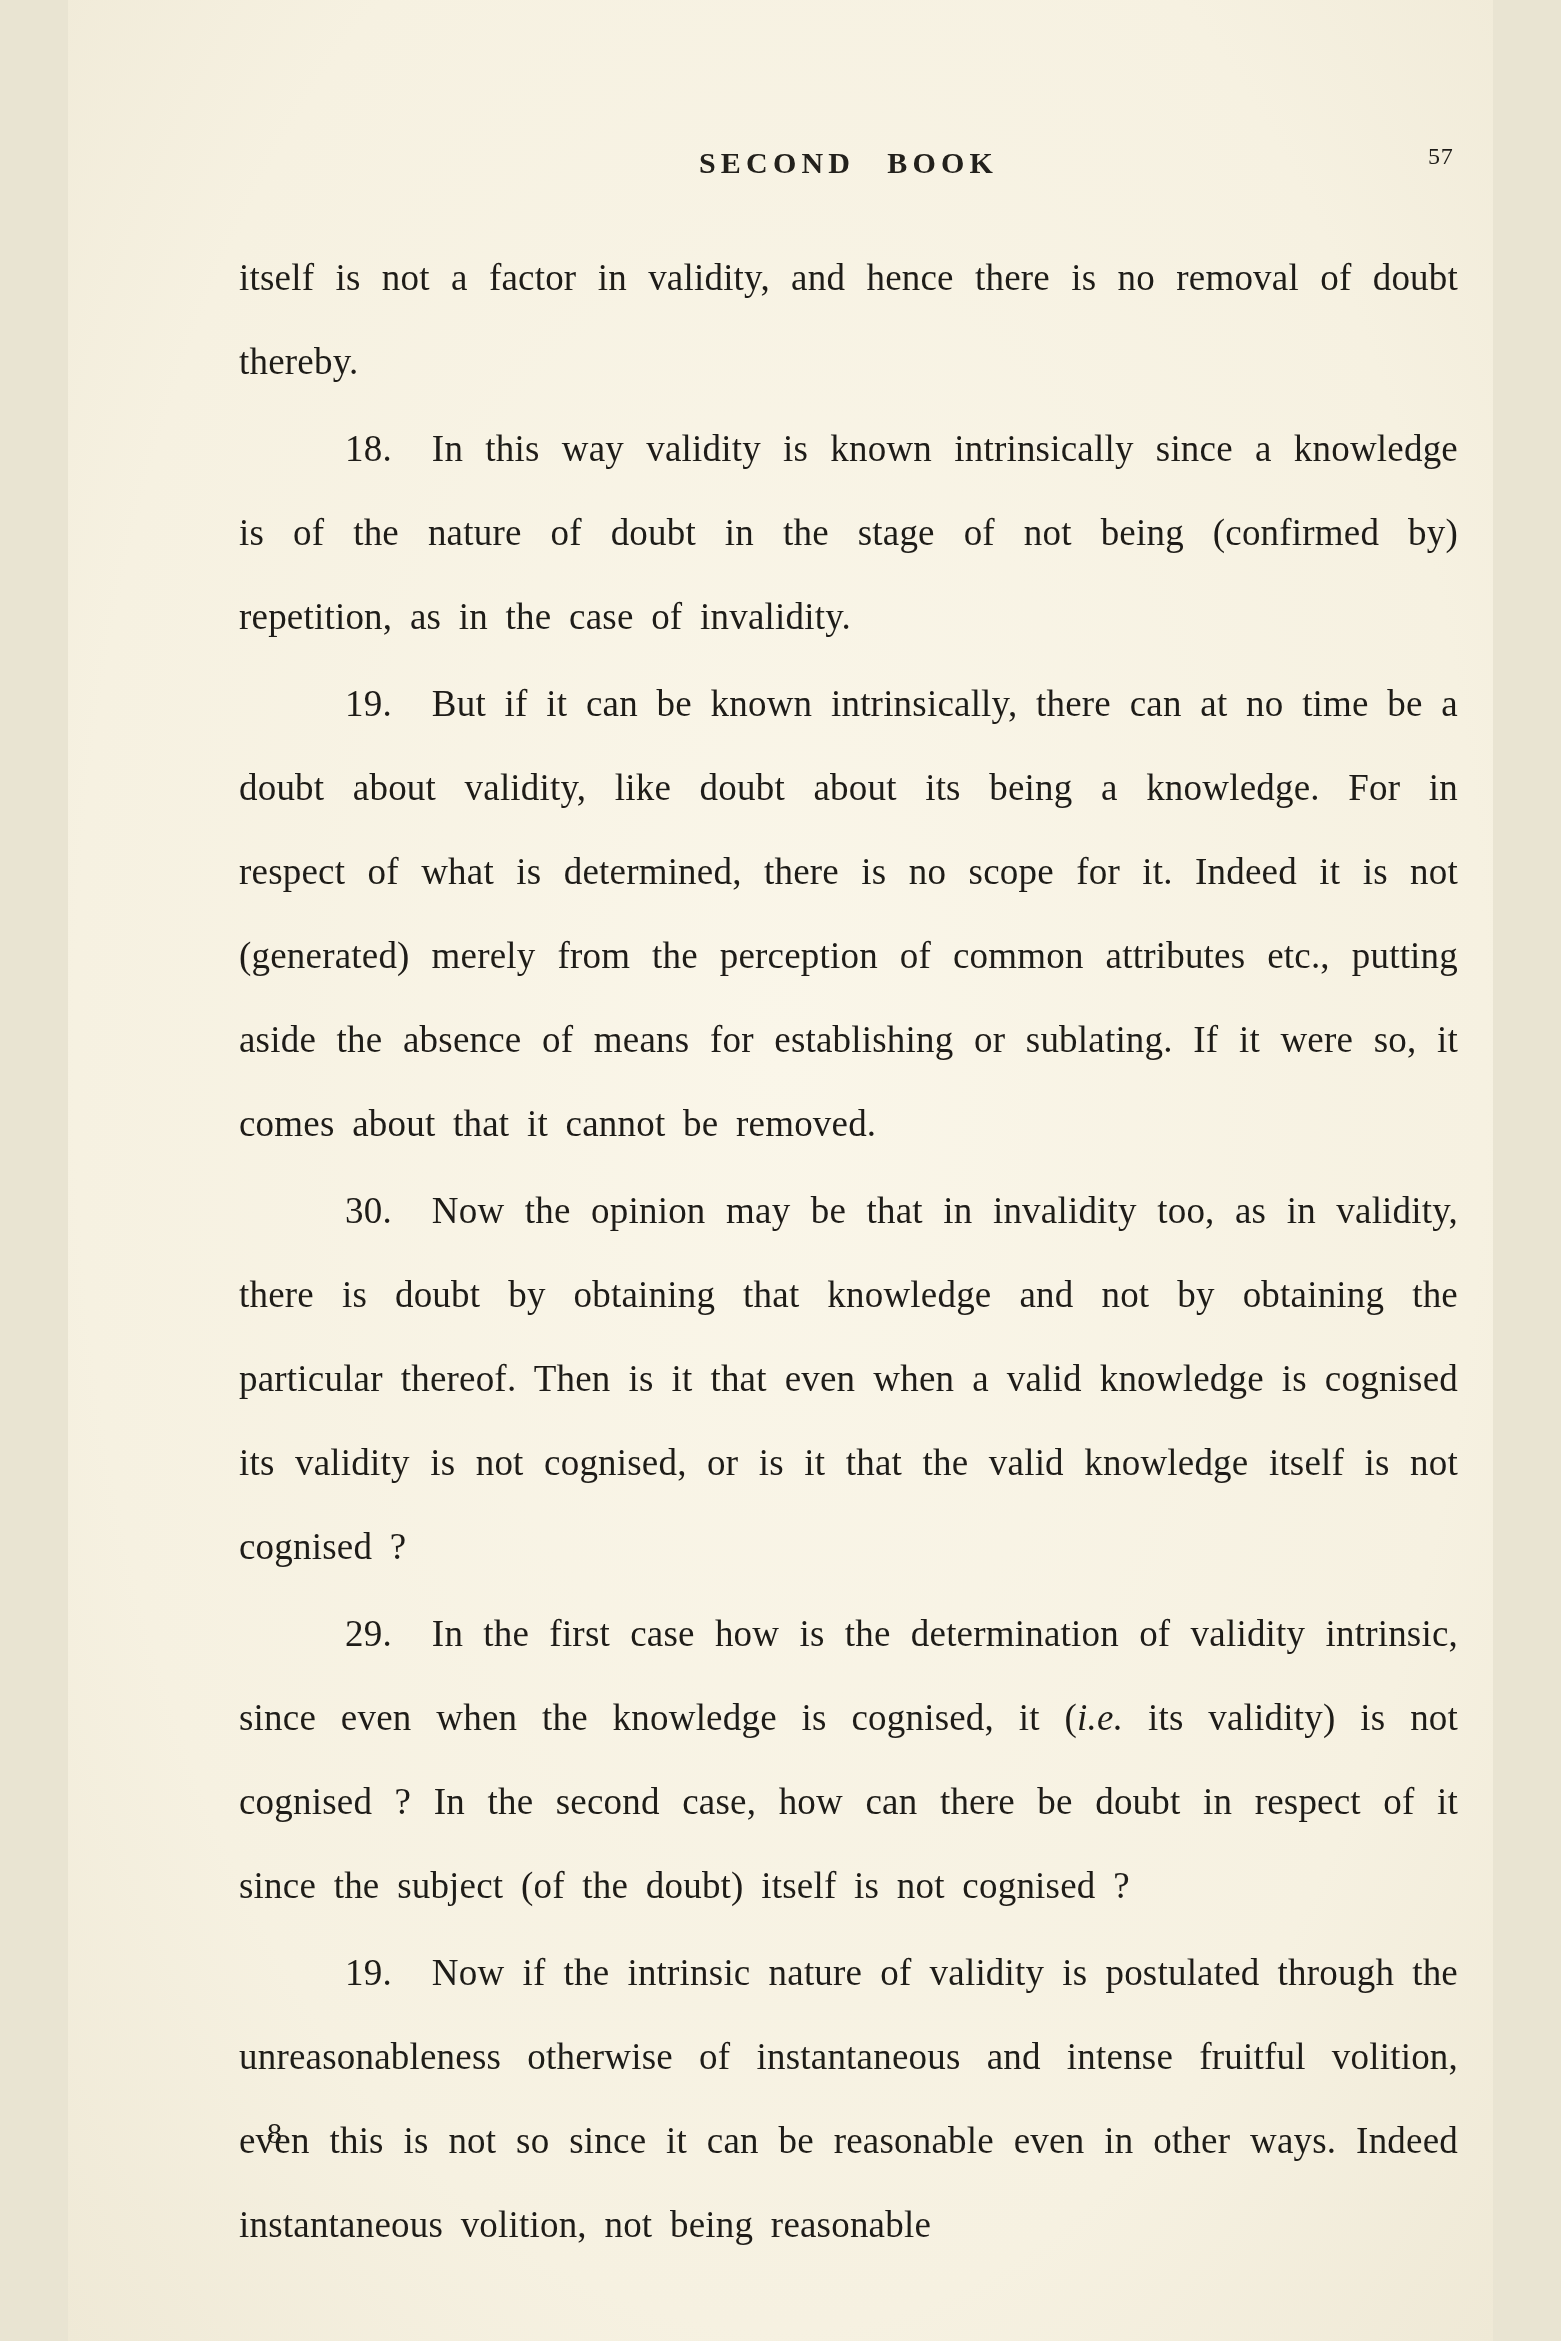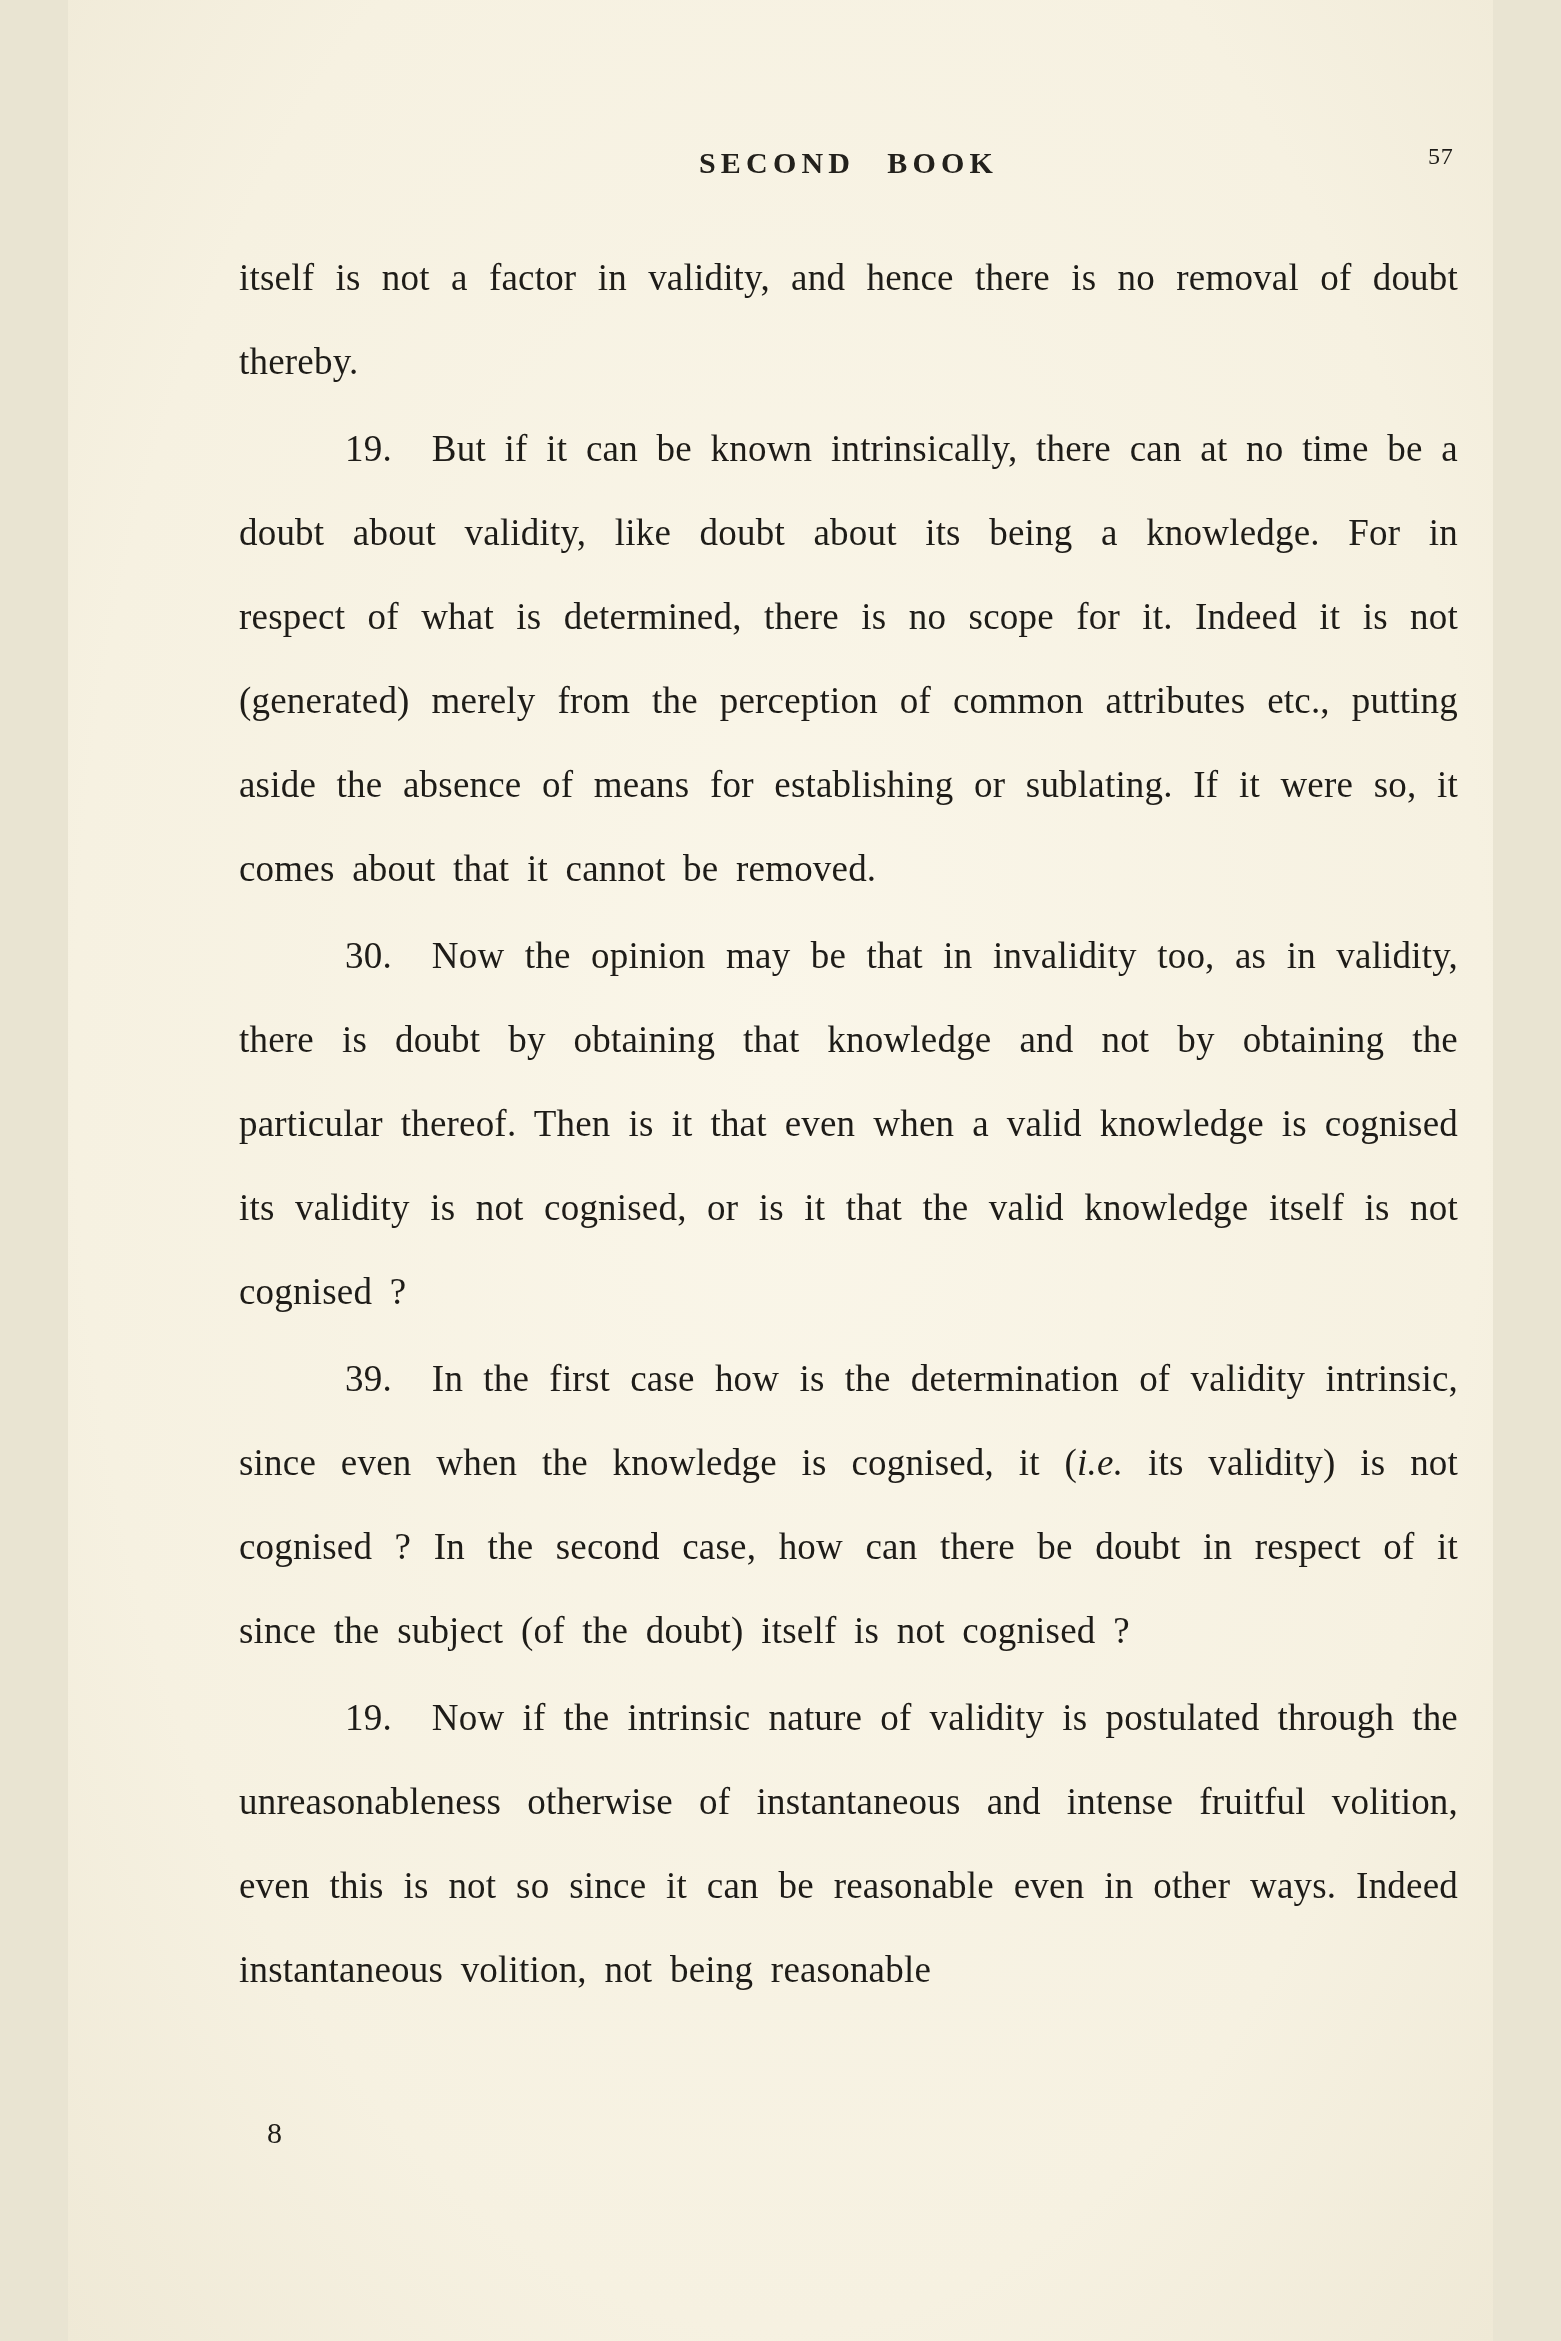--- a/index.html
+++ b/index.html
@@ -86,22 +86,23 @@
 
 <div class="page">
 
   <div class="header">
     <div class="header-title">SECOND BOOK</div>
     <div class="header-page-number">57</div>
   </div>
 
   <div class="text-block">
       <p class="para no-indent"><span>itself is not a factor in validity, and hence there is no removal of doubt thereby.</span></p>
+      <p class="para"><span class="para-number">18.</span><span>In this way validity is known intrinsically since a knowledge is of the nature of doubt in the stage of not being (confirmed by) repetition, as in the case of invalidity.</span></p>
       <p class="para"><span class="para-number">19.</span><span>But if it can be known intrinsically, there can at no time be a doubt about validity, like doubt about its being a knowledge.  For in respect of what is determined, there is no scope for it.  Indeed it is not (generated) merely from the perception of common attributes etc., putting aside the absence of means for establishing or sublating.  If it were so, it comes about that it cannot be removed.</span></p>
       <p class="para"><span class="para-number">30.</span><span>Now the opinion may be that in invalidity too, as in validity, there is doubt by obtaining that knowledge and not by obtaining the particular thereof.  Then is it that even when a valid knowledge is cognised its validity is not cognised, or is it that the valid knowledge itself is not cognised ?</span></p>
-      <p class="para"><span class="para-number">39.</span><span>In the first case how is the determination of validity intrinsic, since even when the knowledge is cognised, it (</span><i>i.e.</i><span> its validity) is not cognised ?  In the second case, how can there be doubt in respect of it since the subject (of the doubt) itself is not cognised ?</span></p>
+      <p class="para"><span class="para-number">29.</span><span>In the first case how is the determination of validity intrinsic, since even when the knowledge is cognised, it (</span><i>i.e.</i><span> its validity) is not cognised ?  In the second case, how can there be doubt in respect of it since the subject (of the doubt) itself is not cognised ?</span></p>
       <p class="para"><span class="para-number">19.</span><span>Now if the intrinsic nature of validity is postulated through the unreasonableness otherwise of instantaneous and intense fruitful volition, even this is not so since it can be reasonable even in other ways.  Indeed instantaneous volition, not being reasonable</span></p>
     </div>
 
   <div class="signature">8</div>
 
 </div>
 
 
 </body></html>

